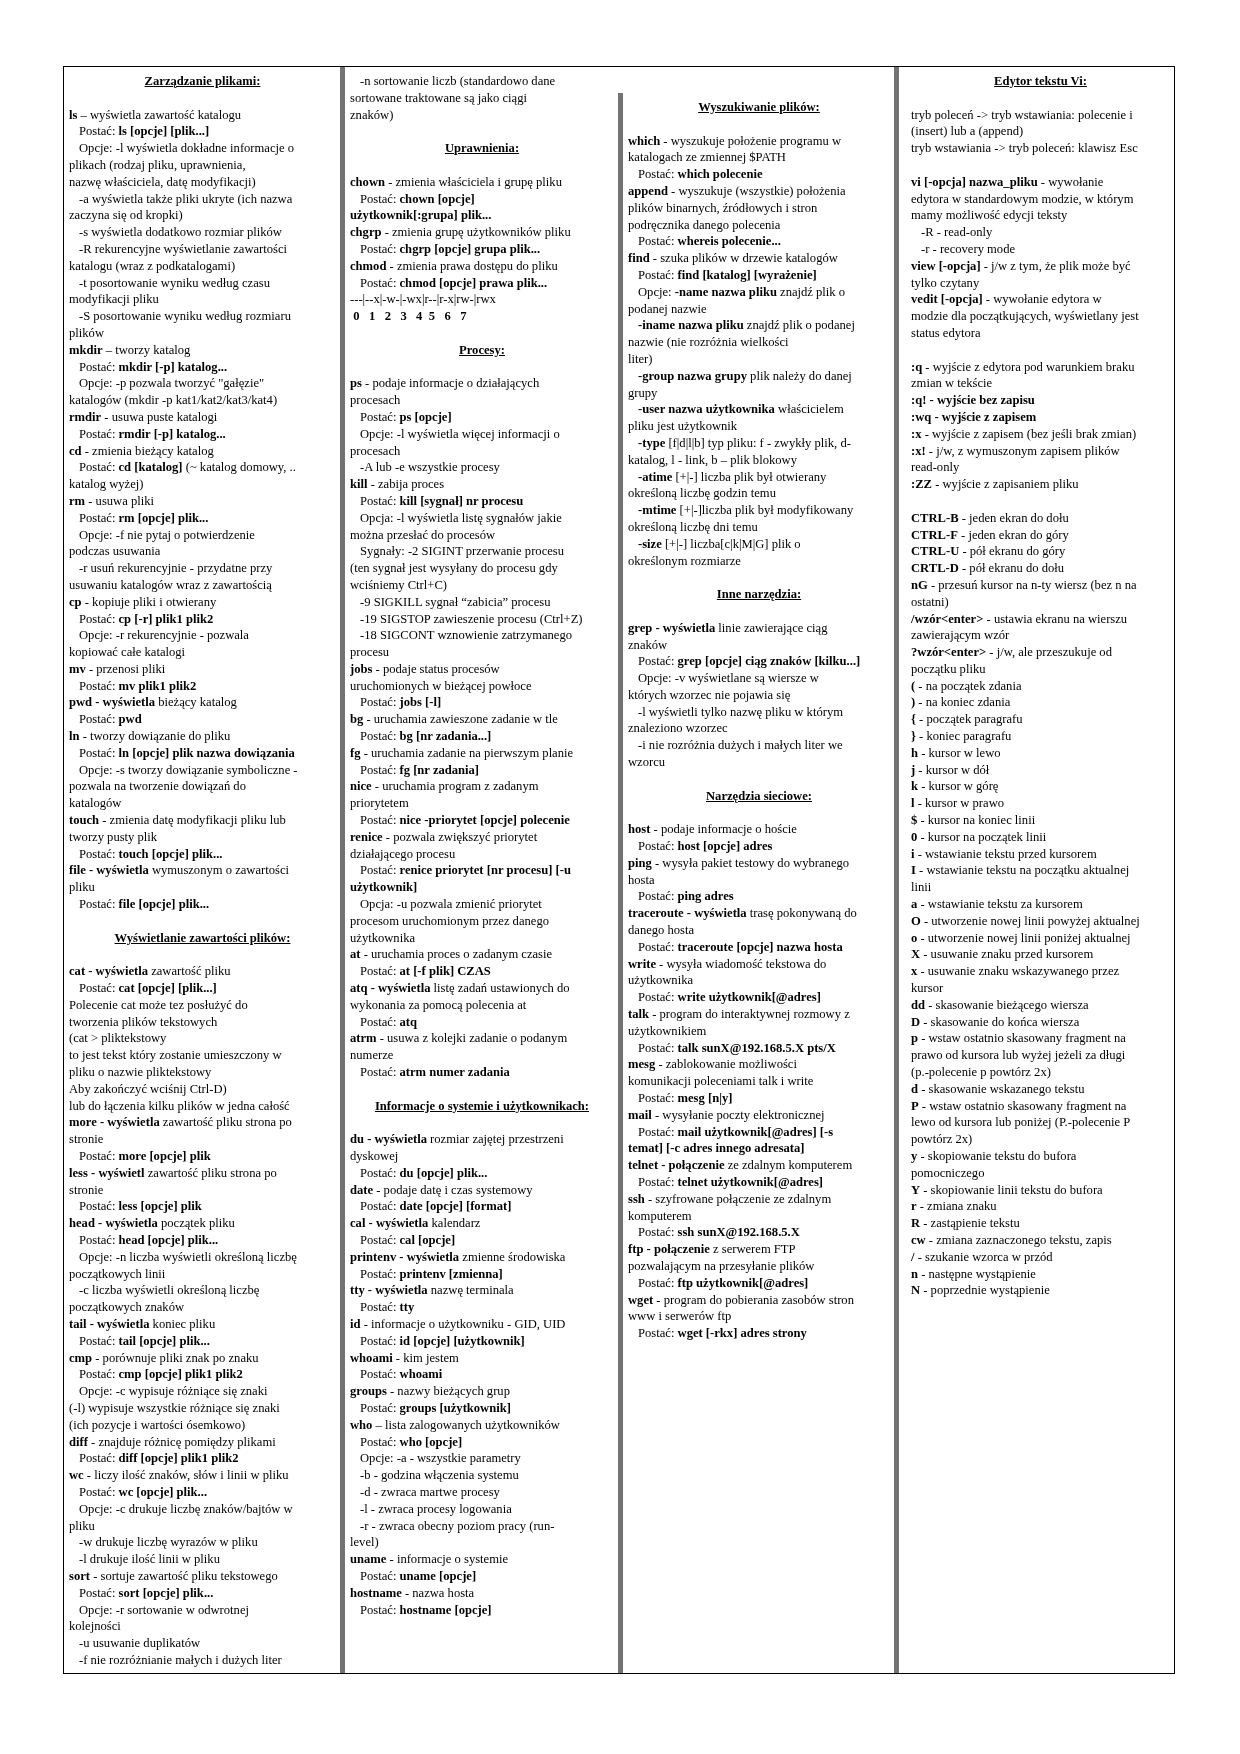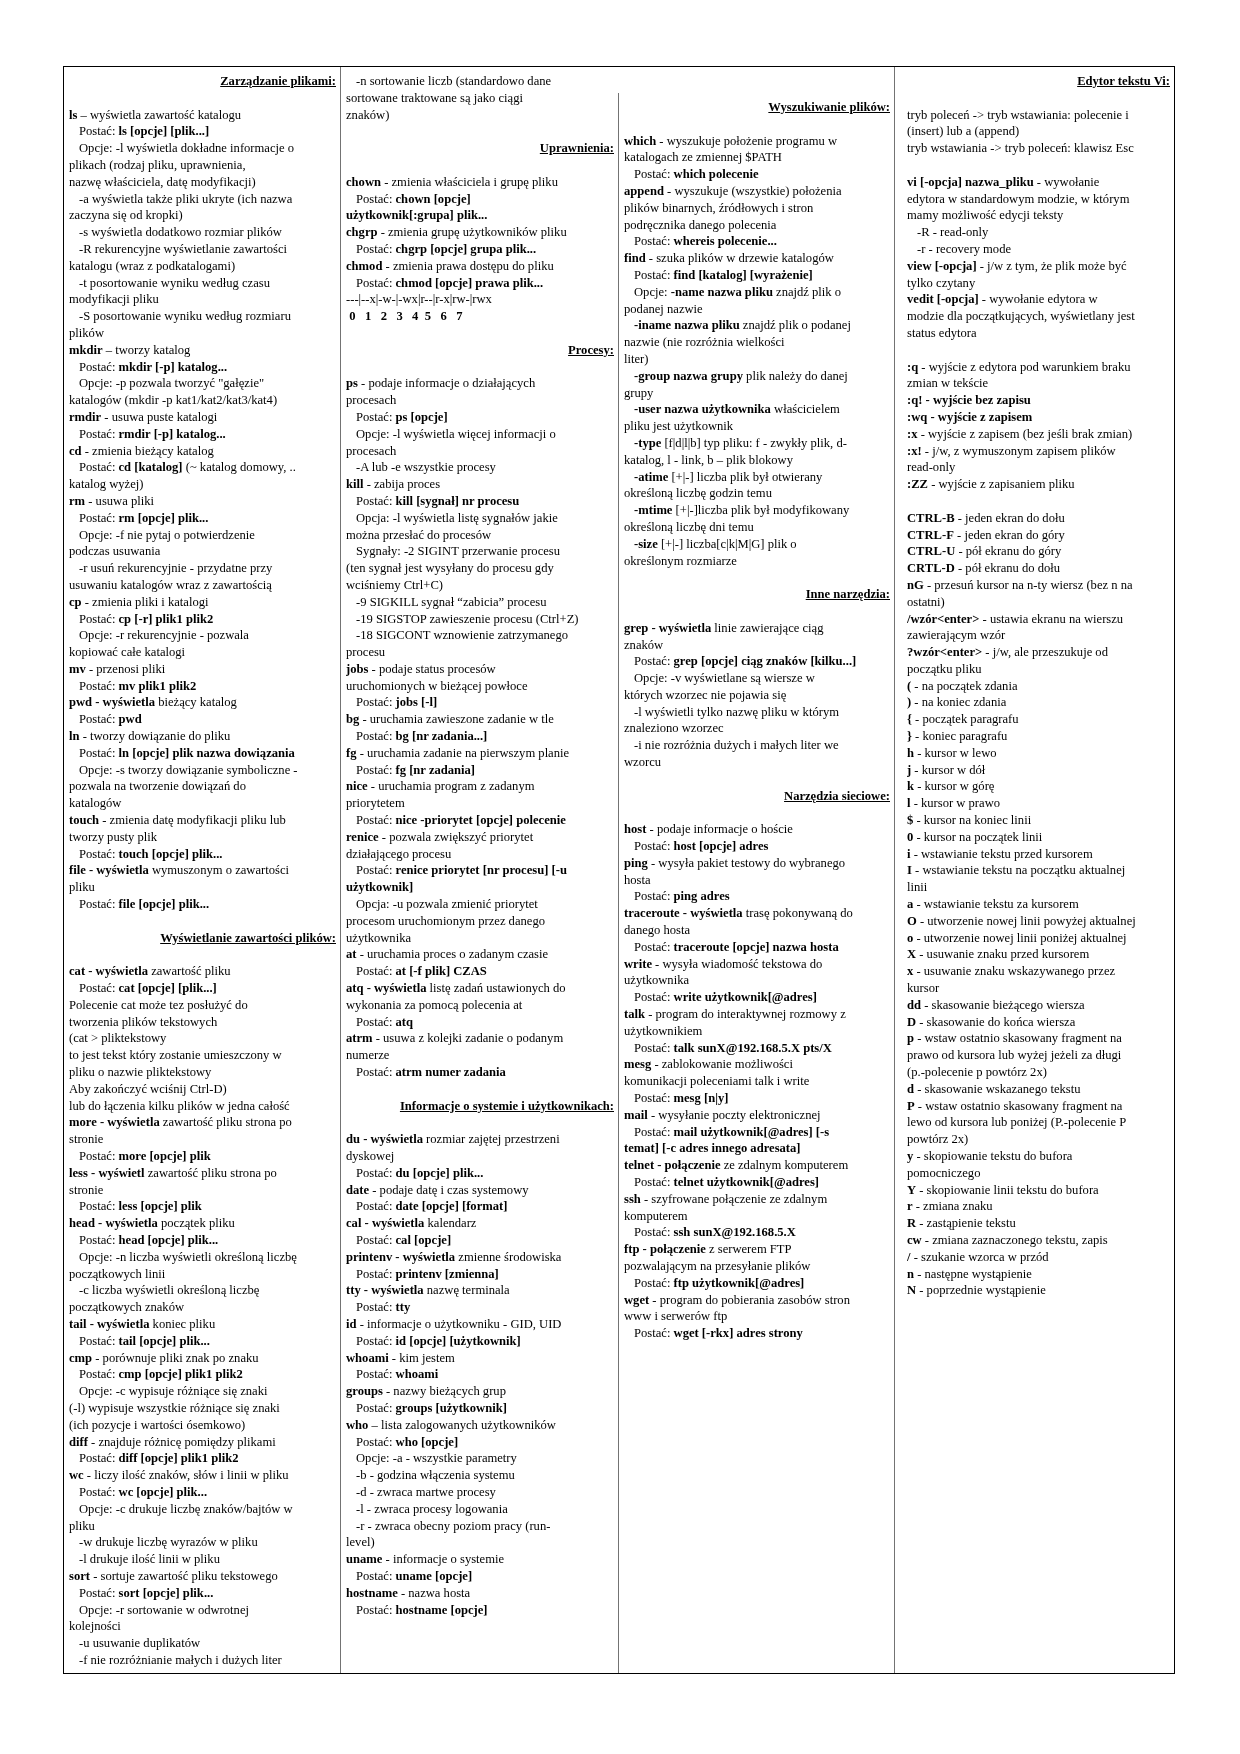--- a/index.html
+++ b/index.html
@@ -1,22 +1,22 @@
 <!DOCTYPE html>
 <html><head>
 <meta charset="utf-8">
 <style>
   html, body { margin:0; padding:0; background:#ffffff; }
   body { width:1240px; height:1754px; position:relative; font-family:"Liberation Serif", serif; color:#000; }
   .table { position:absolute; left:63px; top:66px; width:1112px; height:1608px; border:1.5px solid #000; display:flex; box-sizing:border-box; }
   .col { flex:0 0 auto; box-sizing:border-box; padding:6px 4px 4px 5px; font-size:12.6px; line-height:16.8px; overflow:hidden; }
-  .col + .col { border-left:1px solid #737373; }
+  .col + .col { border-left:5px solid #737373; }
   .c1 { width:276px; } .c2 { width:278px; } .c3 { width:276px;margin-top:26px; } .c4 { width:280px;padding-left:12px; }
   .line { white-space:nowrap; overflow:hidden; }
-  .h { text-align:right; font-weight:bold; text-decoration:underline; }
+  .h { text-align:center; font-weight:bold; text-decoration:underline; }
   .b { font-weight:bold; }
   .ind { padding-left:10px; }
   .blank { height:16.8px; }
 </style>
 </head>
 <body>
 
 <div class="table">
   <div class="col c1">
       <div class="line h"><span>Zarządzanie plikami:</span></div>
@@ -43,21 +43,21 @@
       <div class="line ind"><span>Postać: </span><span class="b">rmdir [-p] katalog...</span></div>
       <div class="line"><span class="b">cd</span><span> - zmienia bieżący katalog</span></div>
       <div class="line ind"><span>Postać: </span><span class="b">cd [katalog]</span><span> (~ katalog domowy, ..</span></div>
       <div class="line"><span>katalog wyżej)</span></div>
       <div class="line"><span class="b">rm</span><span> - usuwa pliki</span></div>
       <div class="line ind"><span>Postać: </span><span class="b">rm [opcje] plik...</span></div>
       <div class="line ind"><span>Opcje: -f nie pytaj o potwierdzenie</span></div>
       <div class="line"><span>podczas usuwania</span></div>
       <div class="line ind"><span>-r usuń rekurencyjnie - przydatne przy</span></div>
       <div class="line"><span>usuwaniu katalogów wraz z zawartością</span></div>
-      <div class="line"><span class="b">cp</span><span> - zmienia pliki i katalogi</span></div>
+      <div class="line"><span class="b">cp</span><span> - kopiuje pliki i otwierany</span></div>
       <div class="line ind"><span>Postać: </span><span class="b">cp [-r] plik1 plik2</span></div>
       <div class="line ind"><span>Opcje: -r rekurencyjnie - pozwala</span></div>
       <div class="line"><span>kopiować całe katalogi</span></div>
       <div class="line"><span class="b">mv</span><span> - przenosi pliki</span></div>
       <div class="line ind"><span>Postać: </span><span class="b">mv plik1 plik2</span></div>
       <div class="line"><span class="b">pwd - wyświetla</span><span> bieżący katalog</span></div>
       <div class="line ind"><span>Postać: </span><span class="b">pwd</span></div>
       <div class="line"><span class="b">ln</span><span> - tworzy dowiązanie do pliku</span></div>
       <div class="line ind"><span>Postać: </span><span class="b">ln [opcje] plik nazwa dowiązania</span></div>
       <div class="line ind"><span>Opcje: -s tworzy dowiązanie symboliczne -</span></div>

